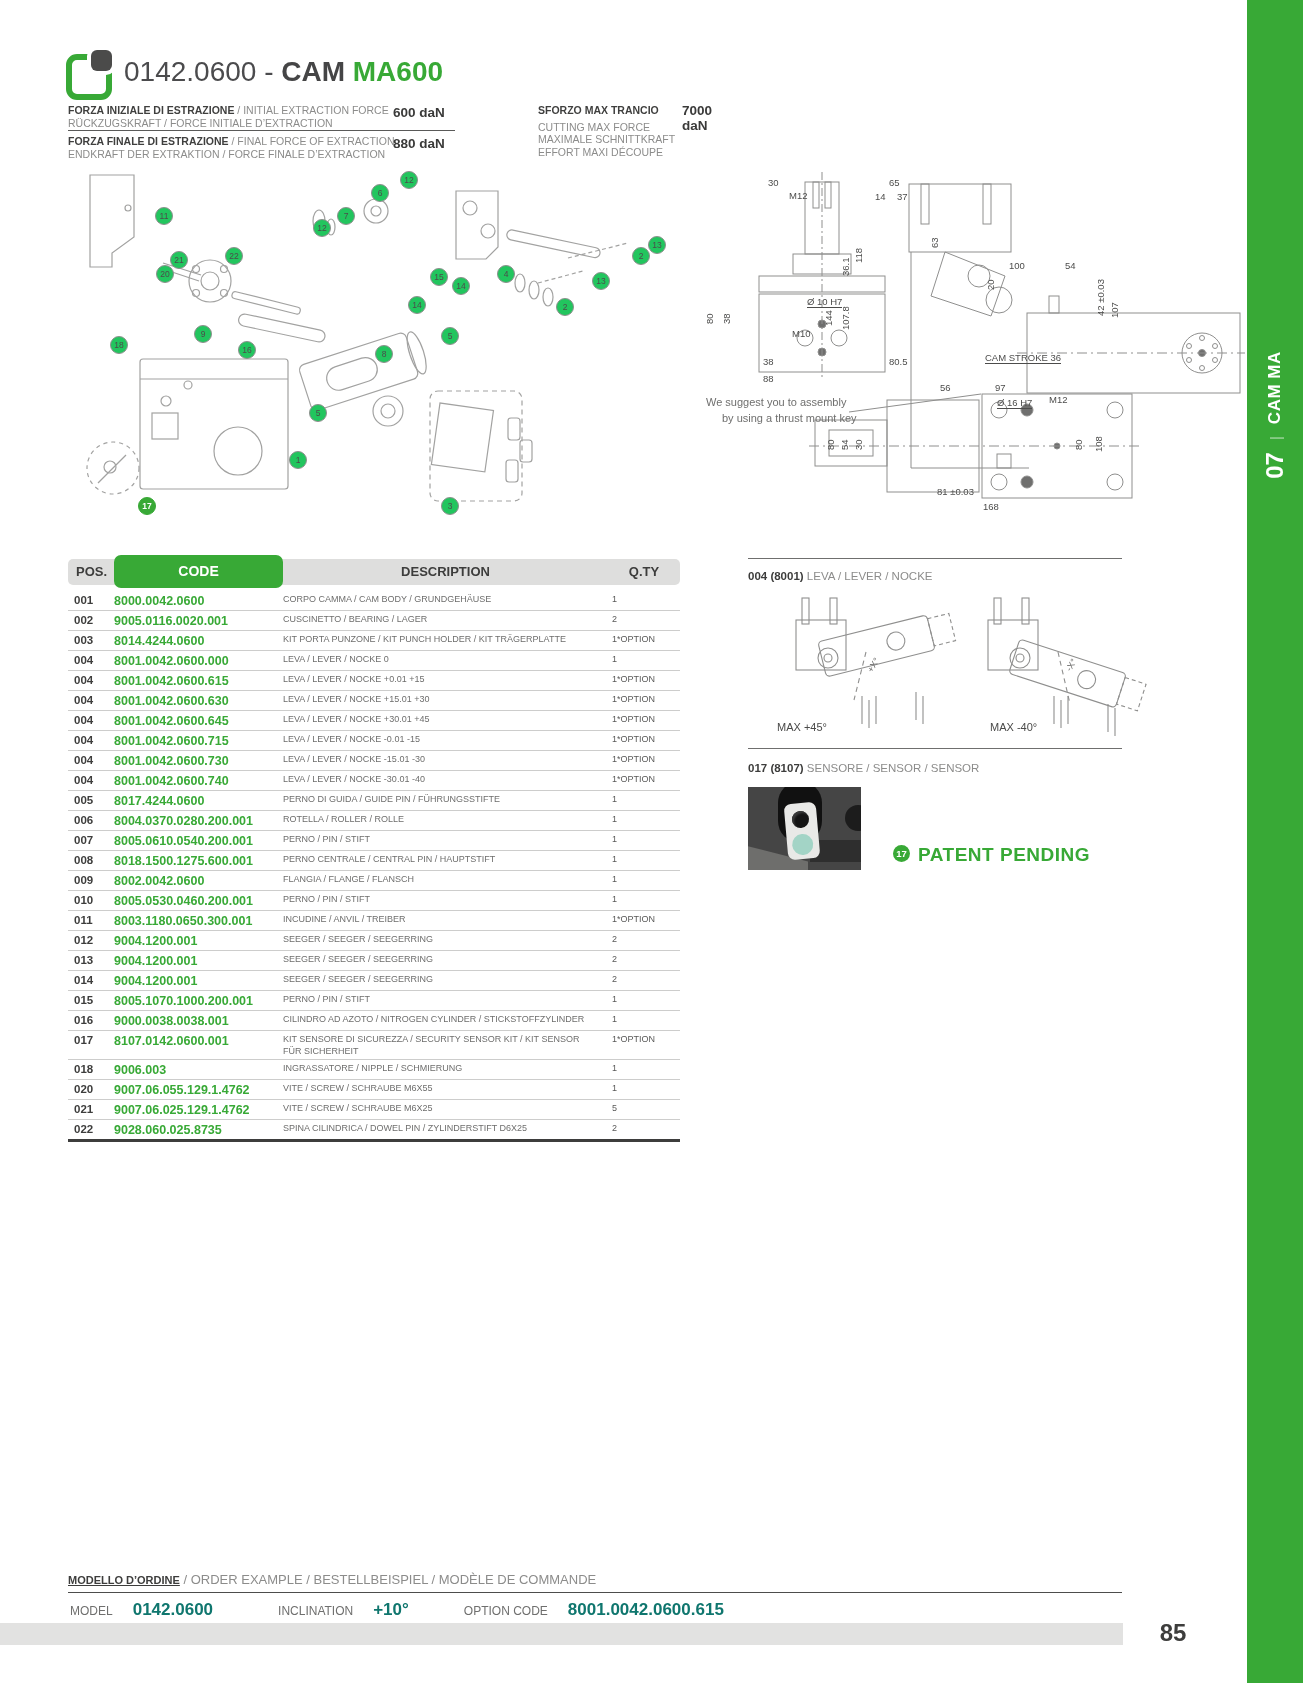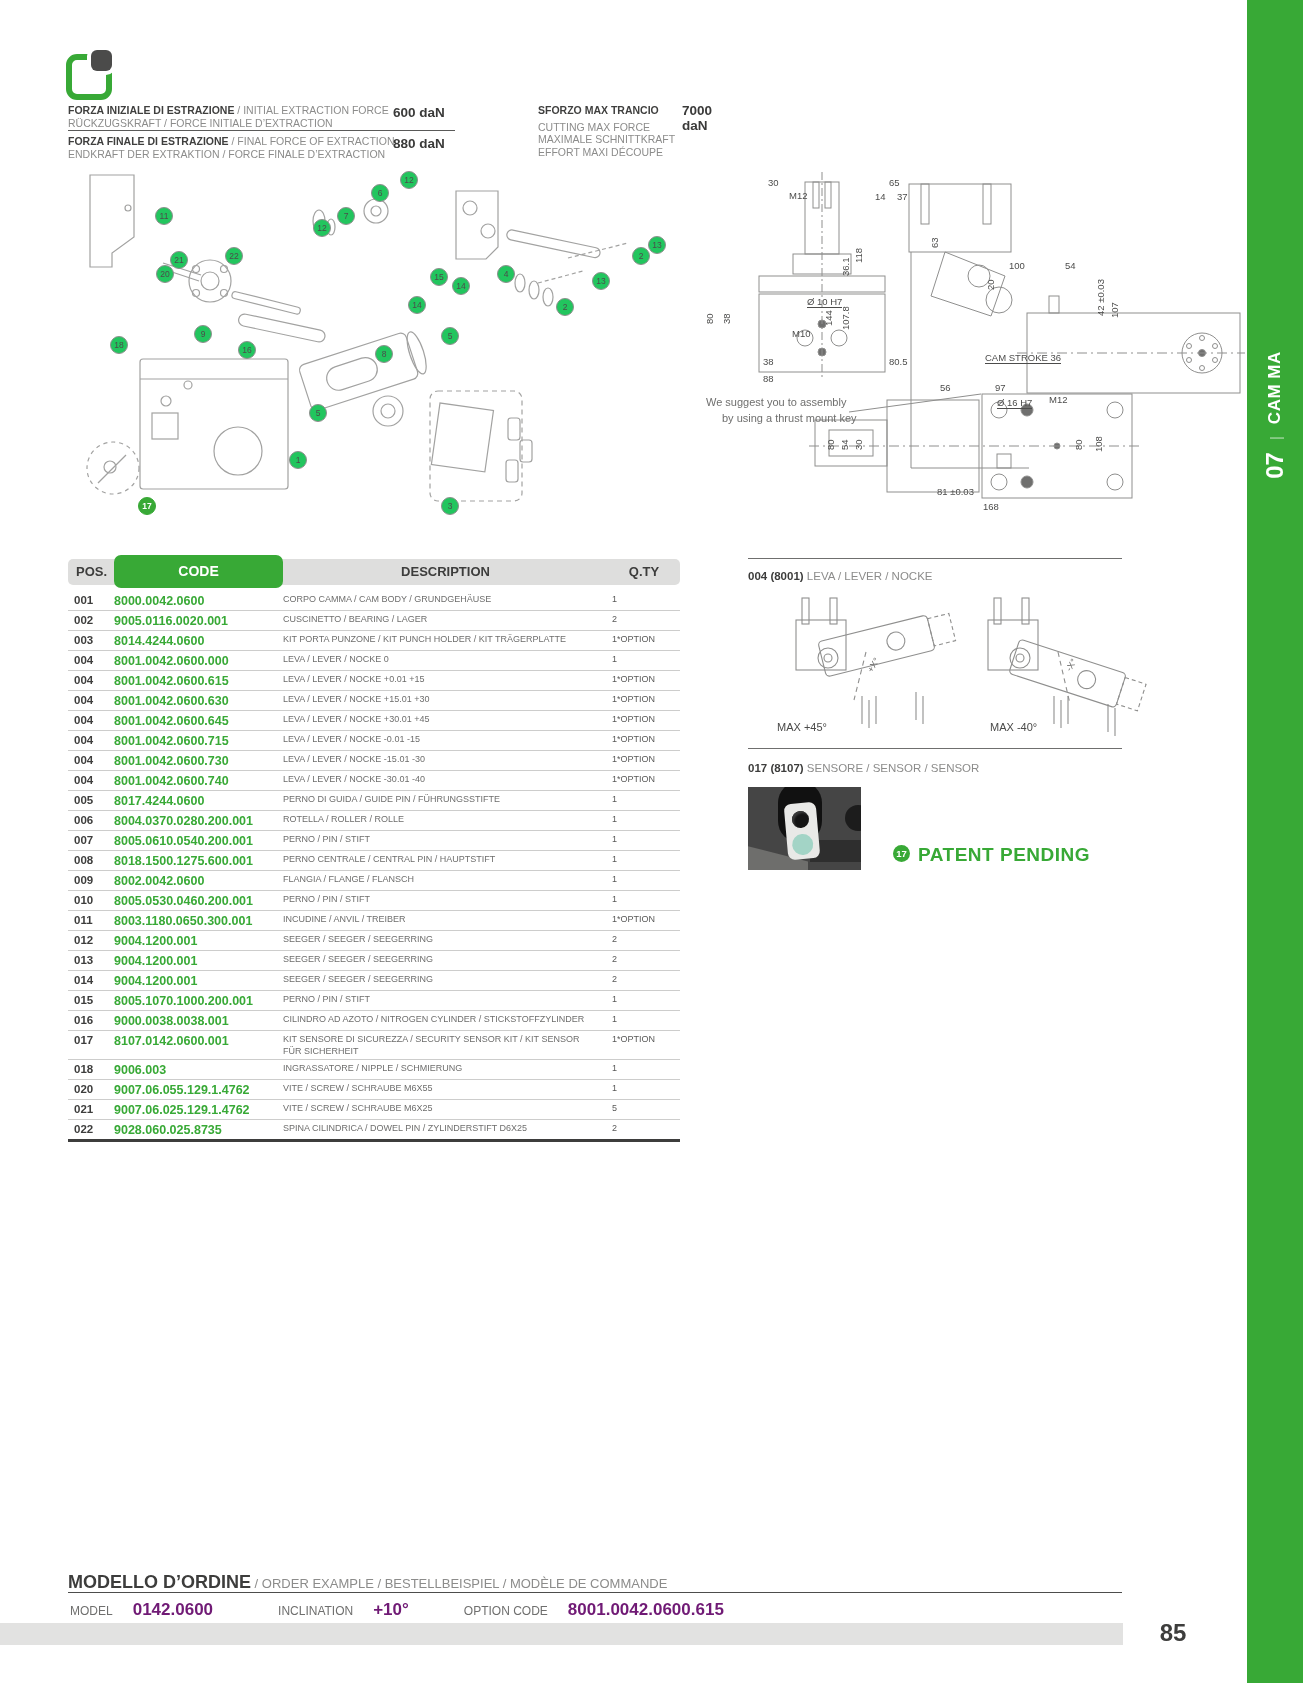--- a/index.html
+++ b/index.html
@@ -84,21 +84,21 @@
 
   .patent-badge{position:absolute;left:893px;top:845px;width:17px;height:17px;border-radius:50%;background:#38a936;
     color:#fff;font-size:9.5px;font-weight:bold;display:flex;align-items:center;justify-content:center;}
   .patent-text{position:absolute;left:918px;top:844px;font-size:19px;color:#38a936;font-weight:600;letter-spacing:.5px;}
 
   
   .order-title{position:absolute;left:68px;top:1572px;font-size:13px;white-space:nowrap;}
   .order-rule{position:absolute;left:68px;top:1592px;width:1054px;border-top:1px solid #4d4d4c;}
   .order-fields{position:absolute;left:70px;top:1600px;display:flex;align-items:baseline;white-space:nowrap;}
   .of-label{font-size:12px;color:#6f6f6e;}
-  .of-value{font-size:17px;font-weight:bold;color:#701a75;}
+  .of-value{font-size:17px;font-weight:bold;color:#0f766e;}
   .gap1{width:35px;}.gap2{width:30px;}.gap3{width:20px;}
 
   
   .foot-bar{position:absolute;left:0;top:1623px;width:1123px;height:22px;background:#e2e2e1;}
   .page-num{position:absolute;left:1143px;top:1619px;width:60px;text-align:center;font-size:24px;font-weight:bold;color:#3d3d3c;}
 
   svg{display:block;}
 </style>
 </head>
 <body>
@@ -109,20 +109,25 @@
     <div class="band-text">
       <span class="band-num">07</span>
       <span class="band-sep">|</span>
       <span class="band-group">CAM MA</span>
     </div>
   </div>
 
   <div class="logo">
     <div class="logo-outer"></div>
     <div class="logo-inner"></div>
+  </div>
+  <div class="title">
+    <span class="t-code">0142.0600 -</span>
+    <span class="t-cam">CAM</span>
+    <span class="t-model">MA600</span>
   </div>
 
   <div class="specs">
     <div class="spec-row1">
       <div class="spec-line"><span class="spec-bold">FORZA INIZIALE DI ESTRAZIONE</span><span class="spec-rest"> / INITIAL EXTRACTION FORCE</span></div>
       <div class="spec-line spec-l2">RÜCKZUGSKRAFT / FORCE INITIALE D’EXTRACTION</div>
     </div>
     <div class="spec-val" style="left:325px;top:4px;">600 daN</div>
     <div class="spec-sep"></div>
     <div class="spec-row2">
@@ -543,21 +548,21 @@
     <div class="ph-right"></div>
     <div class="ph-cam">
       <div class="ph-lens"></div>
       <div class="ph-led"></div>
     </div>
   </div>
   <div class="patent-badge">17</div>
   <div class="patent-text">PATENT PENDING</div>
 
   <div class="order-title">
-    <span class="sec-bold" style="font-size:18px;">MODELLO D’ORDINE</span><span class="sec-rest" style="font-size:13px;"> / ORDER EXAMPLE / BESTELLBEISPIEL / MODÈLE DE COMMANDE</span>
+    <span class="sec-bold" style="font-size:11px;text-decoration:underline;">MODELLO D’ORDINE</span><span class="sec-rest" style="font-size:13px;"> / ORDER EXAMPLE / BESTELLBEISPIEL / MODÈLE DE COMMANDE</span>
   </div>
   <div class="order-rule"></div>
   <div class="order-fields">
     <span class="of-label">MODEL</span>
       <span class="gap3"></span>
     <span class="of-value">0142.0600</span>
       <span class="gap1"></span>
       <span class="gap2"></span>
     <span class="of-label">INCLINATION</span>
       <span class="gap3"></span>

